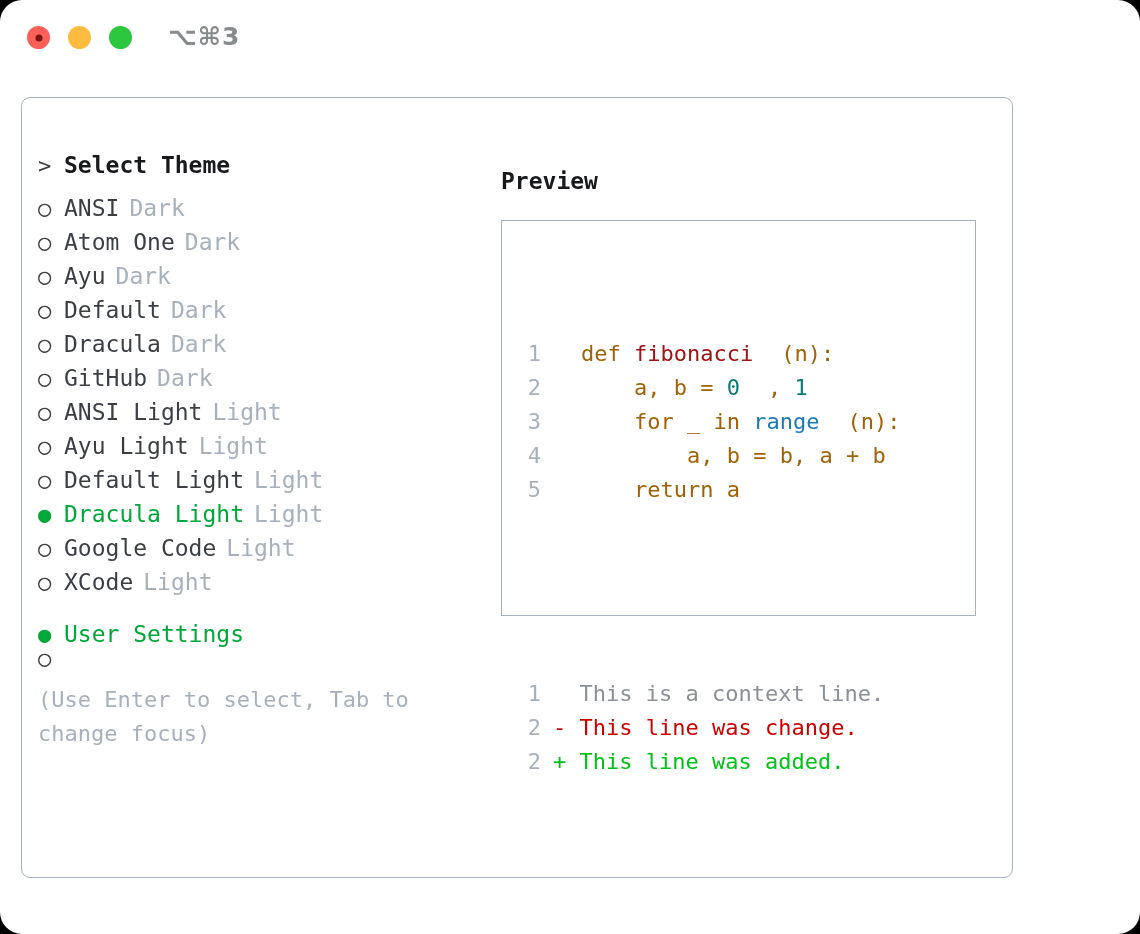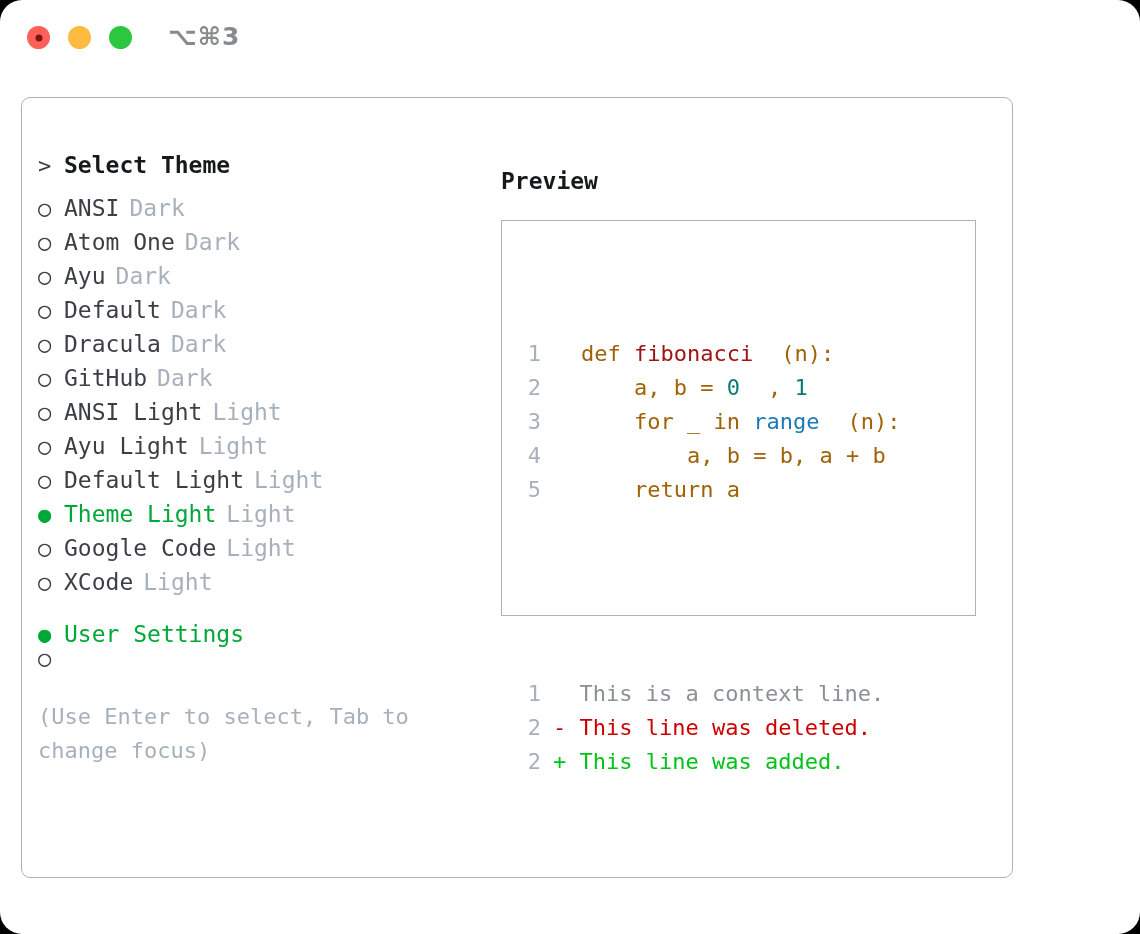--- a/index.html
+++ b/index.html
@@ -125,21 +125,21 @@
   .suffix { color: #a7b0bb; margin-left: 10px; }
 
   .spacer-sm { height: 18px; }
 
   .hint {
     color: #a7b0bb;
     font-size: 22px;
     line-height: 34px;
     width: 410px;
     white-space: normal;
-    margin-top: 24px;
+    margin-top: 7px;
   }
 
   
   .right-col {
     position: absolute;
     left: 479px;
     top: 66px;
     width: 490px;
   }
   .preview-title {
@@ -248,21 +248,21 @@
               <span class="label">Ayu Light</span>
               <span class="suffix">Light</span>
             </div>
             <div class="row">
               <span class="marker">○</span>
               <span class="label">Default Light</span>
               <span class="suffix">Light</span>
             </div>
             <div class="row">
               <span class="marker selected">●</span>
-              <span class="label selected">Theme Light</span>
+              <span class="label selected">Dracula Light</span>
               <span class="suffix">Light</span>
             </div>
             <div class="row">
               <span class="marker">○</span>
               <span class="label">Google Code</span>
               <span class="suffix">Light</span>
             </div>
             <div class="row">
               <span class="marker">○</span>
               <span class="label">XCode</span>
@@ -286,20 +286,20 @@
         <div class="hint">(Use Enter to select, Tab to change focus)</div>
       </div>
 
       <div class="right-col">
         <div class="preview-title">Preview</div>
 
         <div class="preview-box">
           <div class="code">
             <div id="code-block"><div class="code-line"><span class="ln">1</span><span><span class="tok-plain">def </span><span class="tok-fn">fibonacci</span><span class="tok-plain">(n):</span></span></div><div class="code-line"><span class="ln">2</span><span><span class="tok-plain">    a, b = </span><span class="tok-num">0</span><span class="tok-plain">, </span><span class="tok-num">1</span></span></div><div class="code-line"><span class="ln">3</span><span><span class="tok-plain">    for _ in </span><span class="tok-builtin">range</span><span class="tok-plain">(n):</span></span></div><div class="code-line"><span class="ln">4</span><span><span class="tok-plain">        a, b = b, a + b</span></span></div><div class="code-line"><span class="ln">5</span><span><span class="tok-plain">    return a</span></span></div></div>
             <div class="gap-line"></div>
-            <div id="diff-block"><div class="code-line"><span class="ln">1</span><span class="tok-ctx">  This is a context line.</span></div><div class="code-line"><span class="ln">2</span><span class="tok-del">- This line was deleted.</span></div><div class="code-line"><span class="ln">2</span><span class="tok-add">+ This line was added.</span></div></div>
+            <div id="diff-block"><div class="code-line"><span class="ln">1</span><span class="tok-ctx">  This is a context line.</span></div><div class="code-line"><span class="ln">2</span><span class="tok-del">- This line was change.</span></div><div class="code-line"><span class="ln">2</span><span class="tok-add">+ This line was added.</span></div></div>
           </div>
         </div>
       </div>
 
     </div>
   </div>
 </div>
 
 </body></html>

